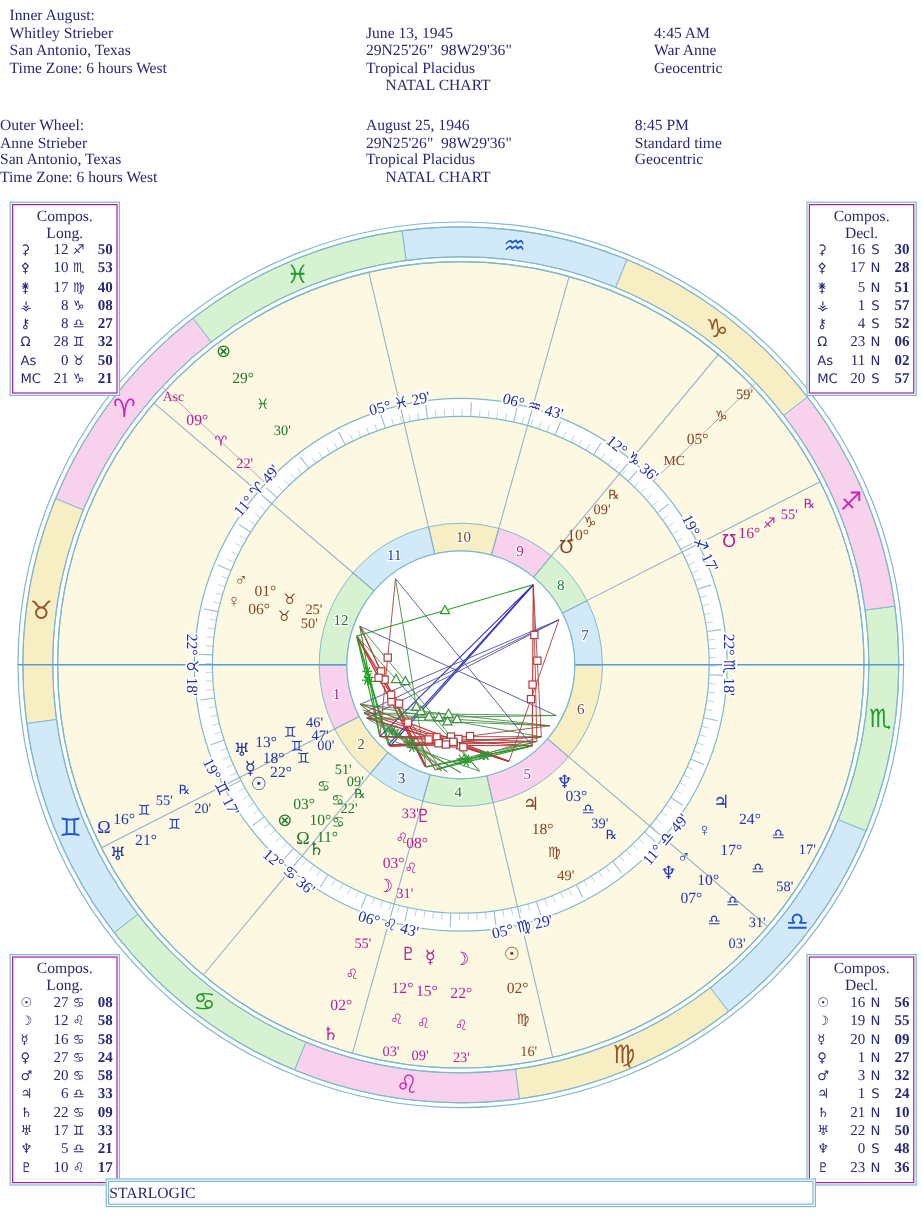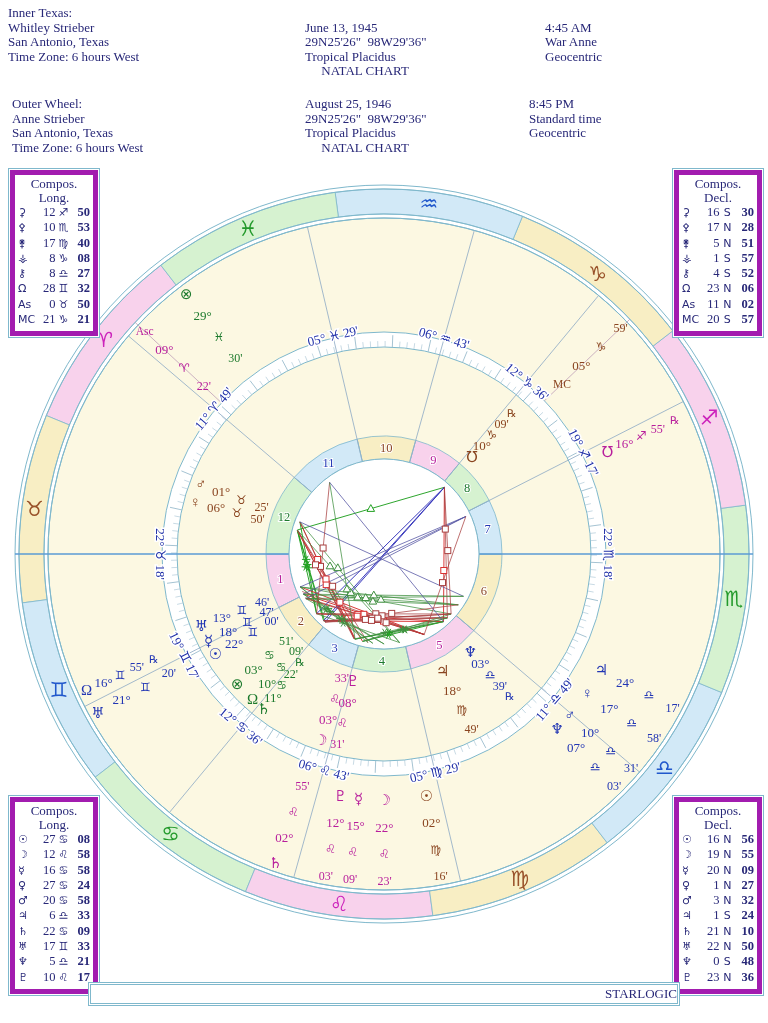--- a/index.html
+++ b/index.html
@@ -1,47 +1,47 @@
 <!DOCTYPE html>
 <html><head>
 <meta charset="utf-8">
 <style>
   html,body{margin:0;padding:0;}
   body{width:768px;height:1023px;position:relative;background:#ffffff;
        font-family:"Liberation Serif","DejaVu Sans",serif;color:#282878;overflow:hidden;}
   .hblock{position:absolute;font-size:13px;line-height:14.5px;white-space:pre;}
   #wheel{position:absolute;left:0;top:0;}
   .cbox{position:absolute;width:88px;background:#fff;border:1px solid #7fb8cc;padding:1px;}
-  .cbox .in{border:5px solid #a21caf;padding:2px 3px 4px 3px;}
+  .cbox .in{border:1px solid #a21caf;padding:2px 3px 4px 3px;}
   .cbox .t{text-align:center;font-size:13px;line-height:14px;}
   .prow{display:flex;font-size:12.5px;line-height:15.3px;justify-content:flex-end;}
   .prow .g{width:20px;text-align:left;font-family:"DejaVu Sans",sans-serif;font-size:11px;}
   .prow .a{width:20px;text-align:right;}
   .prow .b{width:17px;text-align:center;font-family:"DejaVu Sans",sans-serif;font-size:11px;}
   .prow .c{width:20px;text-align:right;font-weight:bold;}
   .foot{position:absolute;left:88px;right:88px;top:982px;background:#fff;border:1px solid #7fb8cc;padding:1px;}
-  .foot .in{border:1px solid #7fb8cc;text-align:right;font-size:13px;line-height:15px;padding:1px 0 2px 0;}
+  .foot .in{border:1px solid #7fb8cc;text-align:left;font-size:13px;line-height:15px;padding:1px 0 2px 0;}
   text{font-family:"Liberation Serif","DejaVu Sans",serif;}
 </style>
 </head>
 <body>
 
-<div class="hblock" style="left:8px;top:6px;"><span>Inner Texas:</span>
+<div class="hblock" style="left:8px;top:6px;"><span>Inner August:</span>
 <span>Whitley Strieber</span>
 <span>San Antonio, Texas</span>
 <span>Time Zone: 6 hours West</span></div>
 <div class="hblock" style="left:305px;top:20.5px;"><span>June 13, 1945</span>
 <span>29N25'26"  98W29'36"</span>
 <span>Tropical Placidus</span>
      <span>NATAL CHART</span></div>
 <div class="hblock" style="left:545px;top:20.5px;"><span>4:45 AM</span>
 <span>War Anne</span>
 <span>Geocentric</span></div>
 
-<div class="hblock" style="left:12px;top:97px;"><span>Outer Wheel:</span>
+<div class="hblock" style="left:0;top:97px;"><span>Outer Wheel:</span>
 <span>Anne Strieber</span>
 <span>San Antonio, Texas</span>
 <span>Time Zone: 6 hours West</span></div>
 <div class="hblock" style="left:305px;top:97px;"><span>August 25, 1946</span>
 <span>29N25'26"  98W29'36"</span>
 <span>Tropical Placidus</span>
      <span>NATAL CHART</span></div>
 <div class="hblock" style="left:529px;top:97px;"><span>8:45 PM</span>
 <span>Standard time</span>
 <span>Geocentric</span></div>

